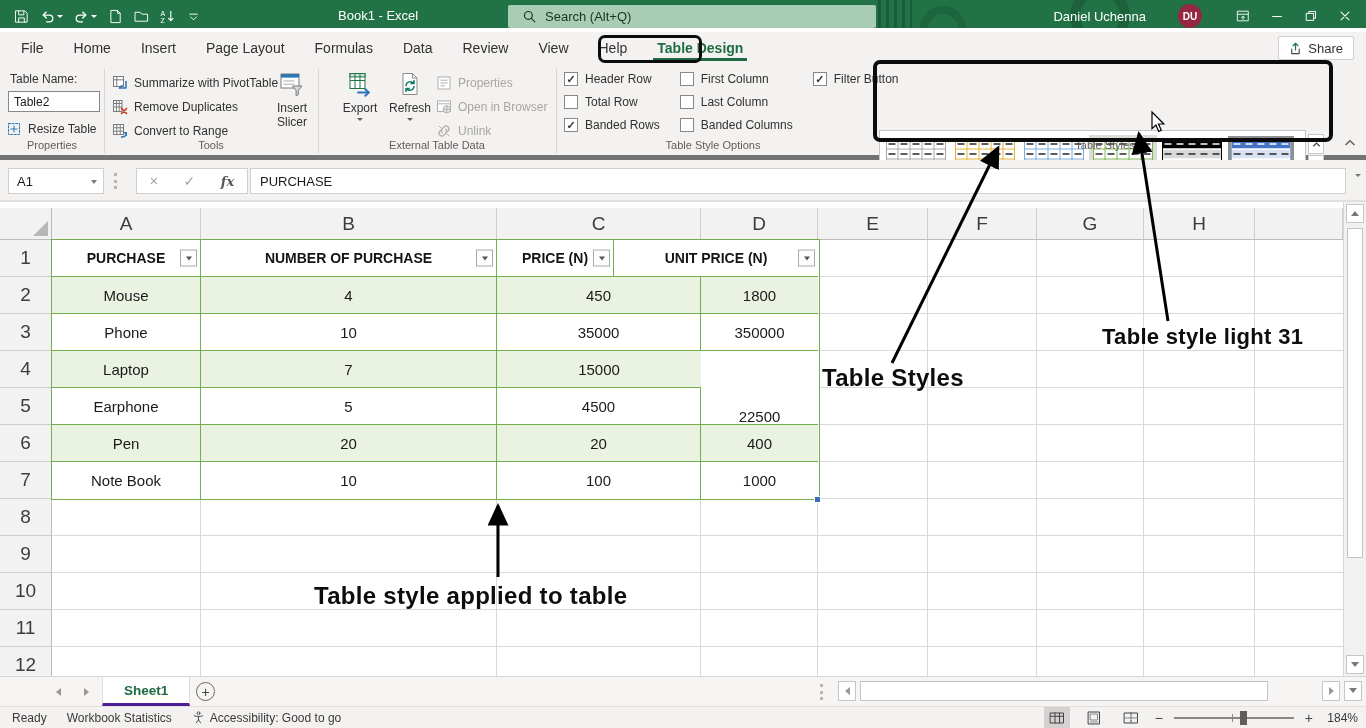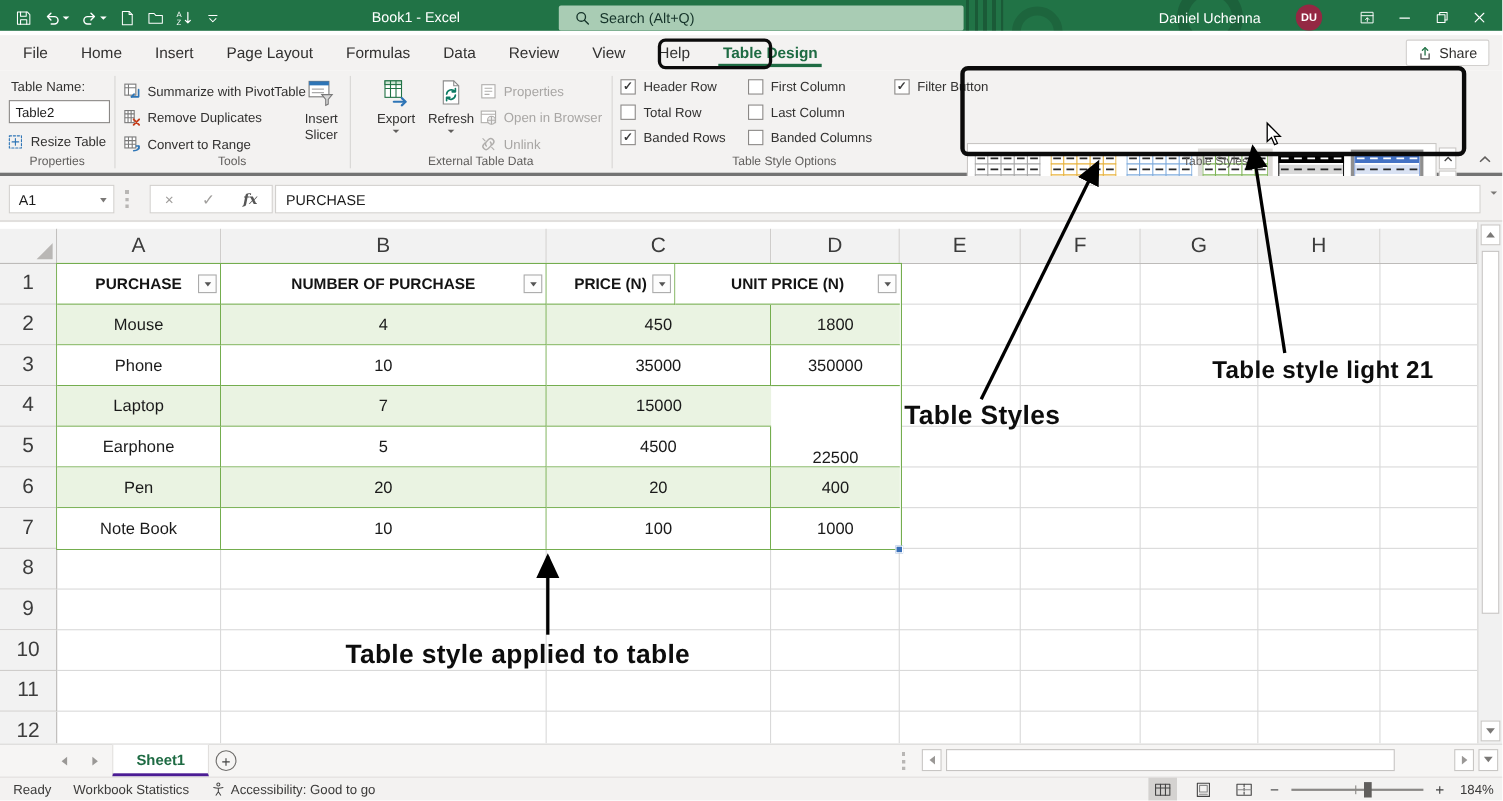--- a/index.html
+++ b/index.html
@@ -27,21 +27,21 @@
 .winbtn .ic{width:14px;height:14px}
 
 .tabrow{position:absolute;top:32px;left:0;right:0;height:32px;background:#f3f2f1}
 #ribbon-tabs{display:flex;height:100%;padding-left:6px;align-items:stretch}
 .rtab{padding:0 15px;font-size:14px;color:#323130;display:flex;align-items:center;position:relative;white-space:nowrap}
 .rtab.active{color:#1e6b43;font-weight:bold}
 .rtab.active::after{content:'';position:absolute;left:11px;right:11px;bottom:3px;height:3px;background:#1e6b43}
 .share-btn{position:absolute;right:12px;top:4px;height:24px;padding:0 10px;background:#fff;border:1px solid #d2d0ce;border-radius:2px;display:flex;gap:6px;align-items:center;font-size:13px;color:#323130}
 .share-btn .ic{width:13px;height:13px}
 
-.ribbon{position:absolute;top:64px;left:0;right:0;height:96px;background:#f3f2f1;border-bottom:3px solid #737373}
+.ribbon{position:absolute;top:64px;left:0;right:0;height:96px;background:#f3f2f1;border-bottom:5px solid #737373}
 .gsep{position:absolute;top:5px;height:84px;width:1px;background:#d8d6d4}
 .glabel{position:absolute;bottom:4px;font-size:11px;color:#605e5c;text-align:center;pointer-events:none}
 .rb{position:absolute;display:flex;align-items:center;gap:6px;font-size:12px;color:#323130;white-space:nowrap;height:20px}
 .rb.dis{color:#a8a6a4}
 .tn-label{position:absolute;left:10px;top:8px;font-size:12px;color:#323130}
 .tn-input{position:absolute;left:8px;top:27px;width:92px;height:21px;background:#fff;border:1px solid #8a8886;font-size:12px;padding:2px 5px;color:#1b1b1b;font-family:"Liberation Sans",sans-serif}
 .bigbtn{position:absolute;display:flex;flex-direction:column;align-items:center;font-size:12px;color:#323130;line-height:14px;width:52px}
 .bigbtn .ic{width:26px;height:26px;margin-bottom:4px}
 .bigbtn .caret-dn{border-top-color:#605e5c;margin-top:3px}
 #so-cols{position:absolute;left:564px;top:8px;display:flex;gap:20px}
@@ -881,21 +881,21 @@
           <span class="zthumb"></span>
         </span>
       <span class="zoomsign">+</span>
       <span class="zoomval">184%</span>
     </div>
   </div>
 
   <div class="anno-box" style="left:598px;top:35px;width:104px;height:28px"></div>
   <div class="anno-box" style="left:873px;top:60px;width:460px;height:82px;border-width:4px"></div>
   <div class="anno-text" style="left:822px;top:364px;font-size:24px">Table Styles</div>
-  <div class="anno-text" style="left:1102px;top:324px;font-size:22px">Table style light 21</div>
+  <div class="anno-text" style="left:1102px;top:324px;font-size:22px">Table style light 31</div>
   <div class="anno-text" style="left:314px;top:582px;font-size:24px">Table style applied to table</div>
   <svg id="anno-svg" width="1366" height="728">
     <defs>
       <marker id="ah" markerWidth="9" markerHeight="9" refX="6.5" refY="3.5" orient="auto">
         <path d="M0,0 L7.5,3.5 L0,7 Z" fill="#000"></path>
       </marker>
     </defs>
     <line x1="498" y1="577" x2="498" y2="506" stroke="#000" stroke-width="3" marker-end="url(#ah)"></line>
     <line x1="892" y1="363" x2="998" y2="148" stroke="#000" stroke-width="3" marker-end="url(#ah)"></line>
     <line x1="1168" y1="321" x2="1139" y2="134" stroke="#000" stroke-width="3" marker-end="url(#ah)"></line>

